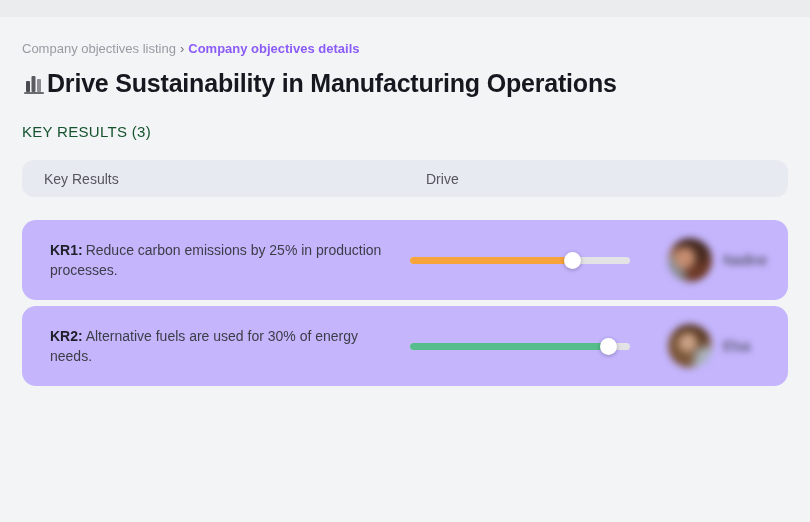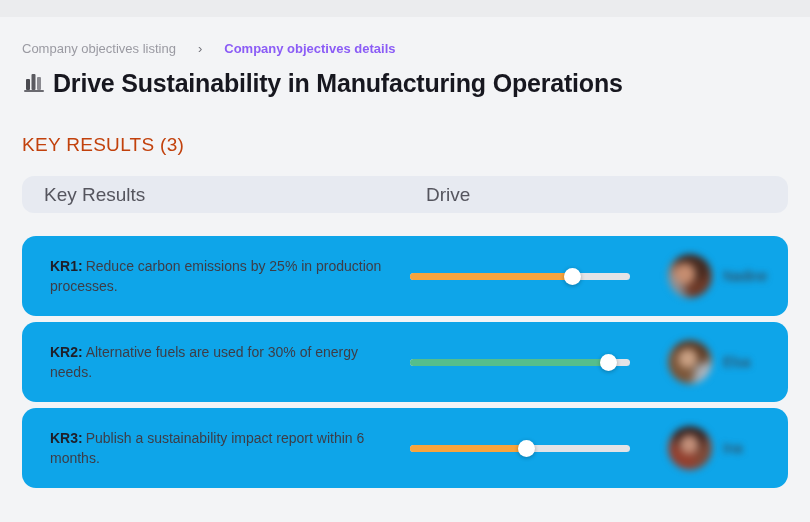--- a/index.html
+++ b/index.html
@@ -6,47 +6,47 @@
   html,body { width:810px; height:522px; overflow:hidden; }
   body {
     font-family:"Liberation Sans", sans-serif;
     background:#f3f4f6;
     color:#2b2b33;
   }
   .top-strip { height:17px; background:#ebecee; }
   .page { padding:0 22px; }
 
   
-  .breadcrumb { display:flex; align-items:center; gap:22px; margin-top:24px; font-size:13px; }
+  .breadcrumb { display:flex; align-items:center; gap:4px; margin-top:24px; font-size:13px; }
   .crumb-prev { color:#9a9aa2; }
   .crumb-sep { color:#73737b; font-size:13px; line-height:1; }
   .crumb-current { color:#8b5cf6; font-weight:600; }
   .crumb-prev, .crumb-current { cursor:pointer; }
 
   
-  .title-row { display:flex; align-items:flex-start; gap:6px; margin-top:13px; }
+  .title-row { display:flex; align-items:center; gap:0; margin-top:13px; }
   .obj-icon { width:25px; height:25px; display:flex; align-items:flex-end; }
   .page-title { font-size:25px; font-weight:700; color:#17171f; letter-spacing:-0.2px; }
 
   
-  .section-label { margin-top:36px; font-size:19px; color:#c2410c; letter-spacing:0.3px; }
+  .section-label { margin-top:25px; font-size:15px; color:#14532d; letter-spacing:0.3px; }
 
   
   .grid { display:grid; grid-template-columns:386px 246px 1fr; align-items:center; }
   .table-header {
     margin-top:20px; height:37px; background:#e7eaf1; border-radius:12px;
-    font-size:19px; color:#55555e;
+    font-size:14px; color:#55555e;
   }
   .th-kr { padding-left:22px; }
   .th-status { padding-left:5px; }
   .th-owner { padding-left:18px; }
 
   
   .row-card {
-    margin-top:23px; height:80px; background:#0ea5e9; border-radius:14px;
+    margin-top:23px; height:80px; background:#c4b5fd; border-radius:14px;
   }
   .row-card + .row-card { margin-top:6px; }
   .kr-cell { padding:0 18px 0 28px; font-size:14px; line-height:20px; color:#3d3d47; }
   .kr-label { font-weight:700; color:#1f1f29; margin-right:3px; }
 
   
   .slider { position:relative; width:220px; height:18px; margin-left:2px; cursor:pointer; }
   .slider .track {
     position:absolute; top:5.5px; left:0; width:100%; height:7px;
     background:#e3e3e6; border-radius:4px;
@@ -146,28 +146,14 @@
         <div class="fill" style="width: 90%; background: rgb(85, 190, 140);"></div>
         <div class="thumb" style="left: calc(90% - 8.5px);"></div>
       </div>
     </div>
     <div class="owner-cell">
       <div class="avatar av-1"></div>
       <span class="owner-name">Elsa</span>
     </div>
   </div>
 
-  <div class="grid row-card">
-    <p class="kr-cell"><span class="kr-label">KR3:</span><span>Publish a sustainability impact report within 6 months.</span></p>
-    <div class="status-cell">
-      <div class="slider">
-        <div class="track"></div>
-        <div class="fill" style="width: 53%; background: rgb(248, 164, 61);"></div>
-        <div class="thumb" style="left: calc(53% - 8.5px);"></div>
-      </div>
-    </div>
-    <div class="owner-cell">
-      <div class="avatar av-2"></div>
-      <span class="owner-name">Ina</span>
-    </div>
-  </div>
 
 </div>
 
 </body></html>

